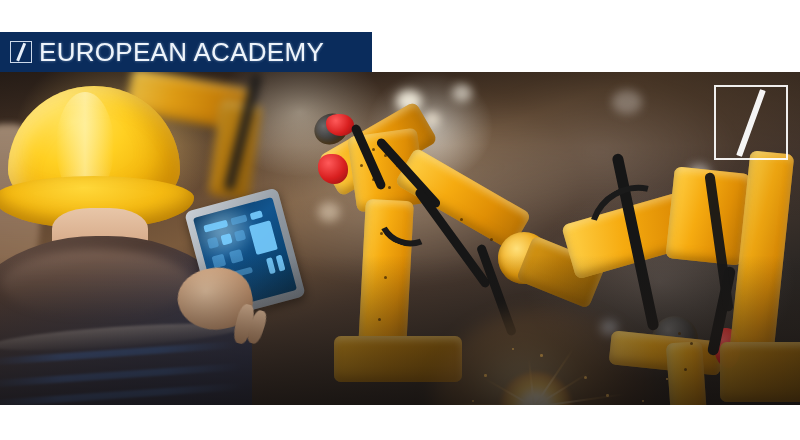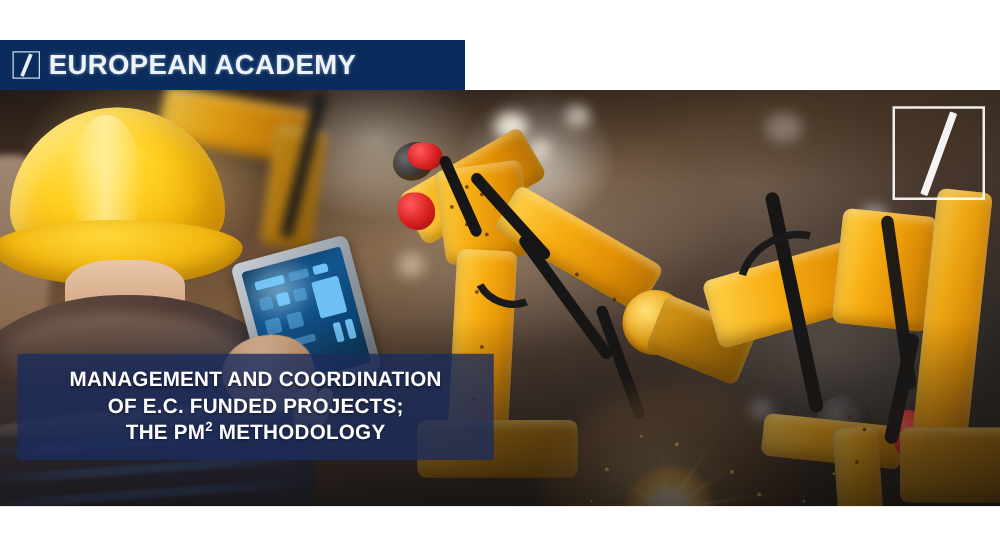--- a/index.html
+++ b/index.html
@@ -22,22 +22,22 @@
     width:22px;height:22px;margin-left:10px;margin-right:7px;
     border:1.5px solid #ccd9ea;position:relative;flex:0 0 auto;
     box-sizing:border-box;
   }
   .brand-mark .slash{
     position:absolute;left:50%;top:50%;
     width:2.6px;height:19px;background:#e8f0fa;
     transform:translate(-50%,-50%) rotate(22deg);
   }
   .brand-title{
-    color:#eef4fb;font-size:22px;letter-spacing:0.3px;
-    font-weight:700;white-space:nowrap;line-height:1;
+    color:#eef4fb;font-size:26px;letter-spacing:0.3px;
+    font-weight:400;white-space:nowrap;line-height:1;
     text-shadow:0 0 3px rgba(190,215,240,.55);
   }
 
   
   .photo{
     position:absolute;left:0;top:72px;width:800px;height:333px;
     overflow:hidden;background:#17120f;
     z-index:10;
   }
   .layer{position:absolute;inset:0;}
@@ -397,19 +397,14 @@
     <div class="brand-mark">
       <div class="slash"></div>
     </div>
     <div class="brand-title">EUROPEAN ACADEMY</div>
   </div>
 
   <div class="logo-box">
     <div class="slash"></div>
   </div>
 
-  <div class="title-panel">
-    <div class="title-line">MANAGEMENT AND COORDINATION</div>
-    <div class="title-line">OF E.C. FUNDED PROJECTS;</div>
-    <div class="title-line"><span>THE PM</span><sup>2</sup><span> METHODOLOGY</span></div>
-  </div>
 
 </div>
 
 </body></html>

